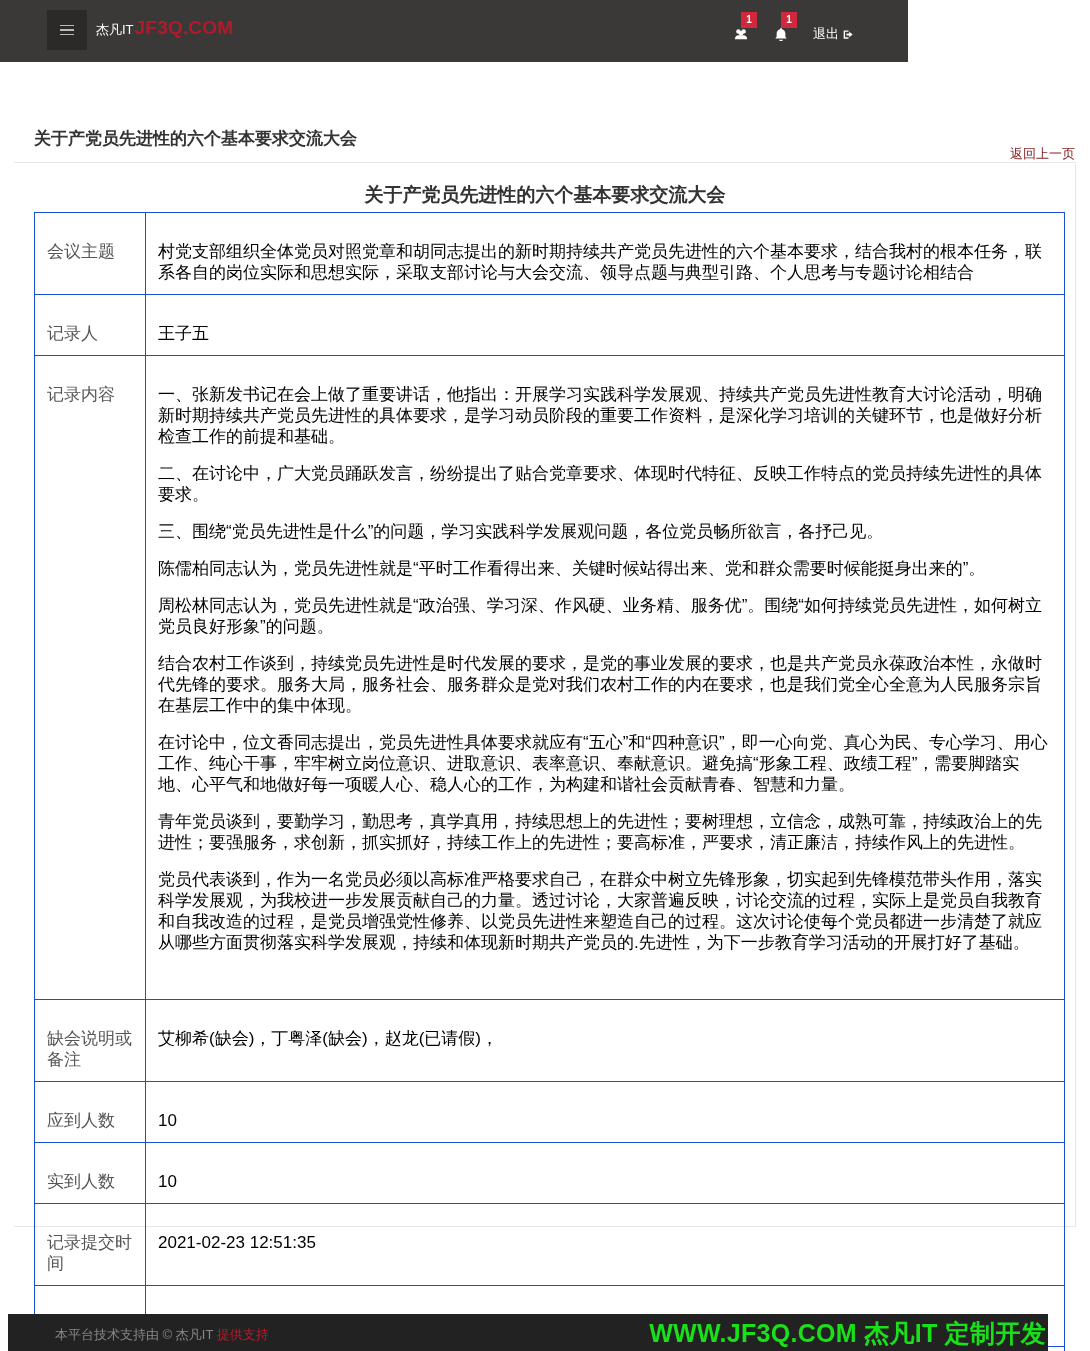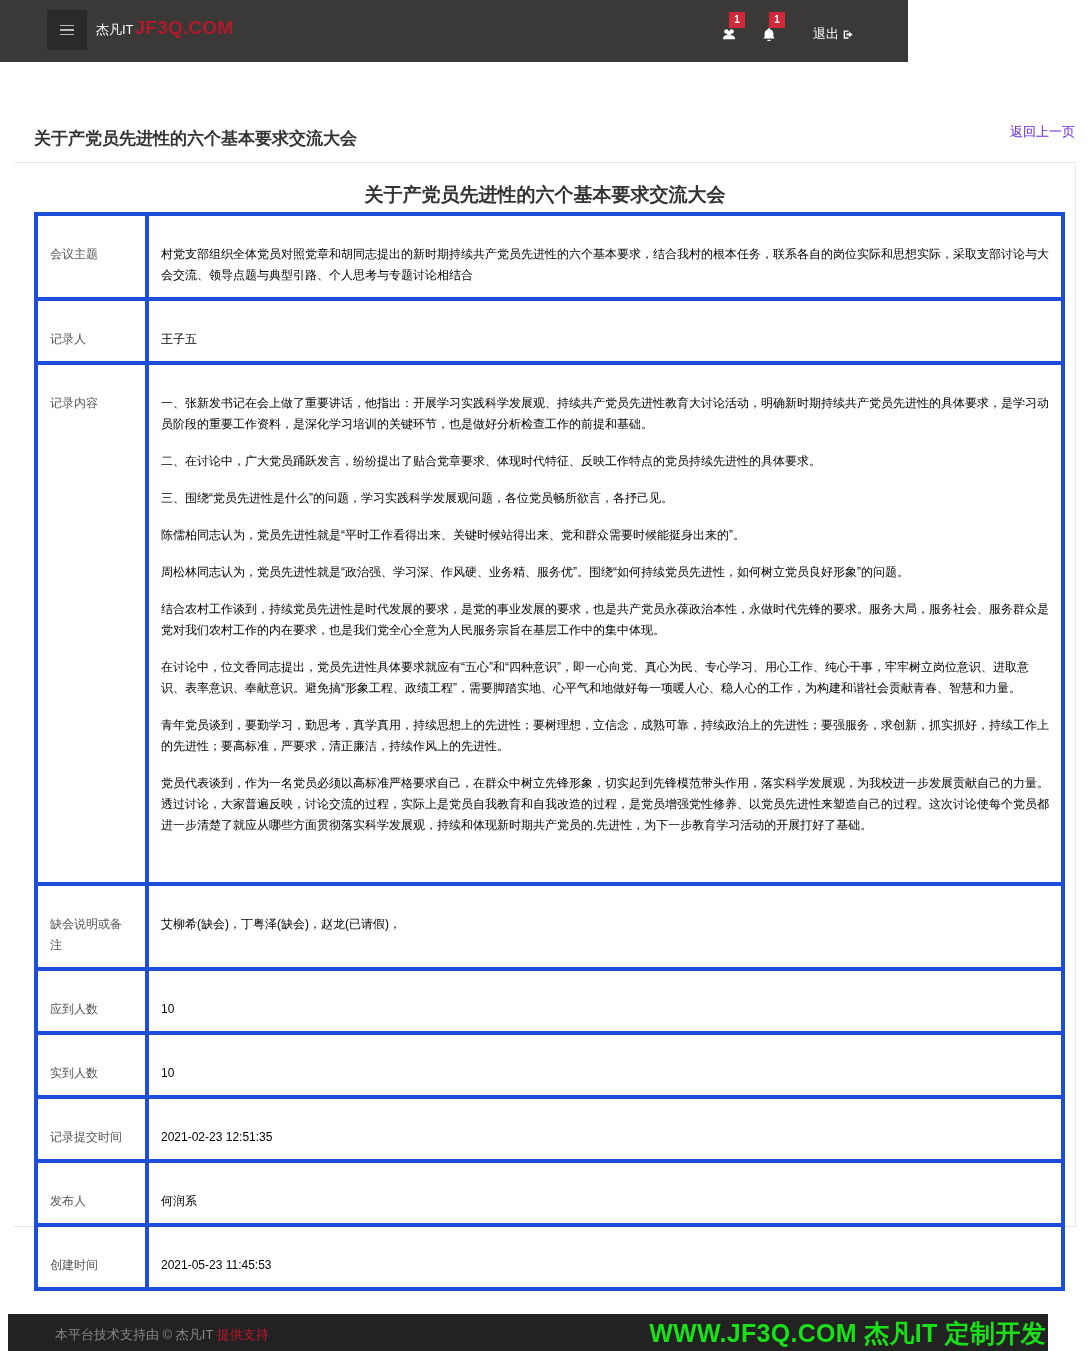--- a/index.html
+++ b/index.html
@@ -10,34 +10,34 @@
     .navbar { position: absolute; left: 0; top: 0; width: 908px; height: 62px; background: #3a3937; }
     .nav-toggle { position: absolute; left: 47px; top: 10px; width: 40px; height: 40px; background: #2b2a28; display: flex; flex-direction: column; justify-content: center; align-items: center; gap: 3px; cursor: pointer; }
     .nav-toggle span { display: block; width: 14px; height: 1.5px; background: #bbb; }
     .brand { position: absolute; left: 96px; top: 17px; height: 24px; display: flex; align-items: baseline; }
     .brand-cn { color: #fff; font-size: 13px; }
     .brand-en { color: #b01b2b; font-size: 19px; font-weight: bold; letter-spacing: 0.2px; margin-left: 1px; text-align: center; }
     .nav-right { position: absolute; right: 54px; top: 10px; height: 40px; display: flex; align-items: center; gap: 0; }
     .nav-icon { position: relative; width: 40px; height: 40px; display: flex; align-items: center; justify-content: center; cursor: pointer; }
     .nav-icon svg { width: 14px; height: 14px; fill: #fff; margin-top: 8px; }
     .badge { position: absolute; left: 20px; top: 2px; min-width: 16px; height: 16px; padding: 0 4px; background: #d1283c; color: #fff; font-size: 10px; line-height: 16px; text-align: center; font-weight: bold; }
-    .logout { display: flex; align-items: center; color: #fff; font-size: 13px; margin-left: 24px; margin-top: 8px; cursor: pointer; }
+    .logout { display: flex; align-items: center; color: #fff; font-size: 13px; margin-left: 12px; margin-top: 8px; cursor: pointer; }
     .logout svg { width: 11px; height: 11px; fill: #fff; margin-left: 4px; }
 
     
     .page-head { position: absolute; left: 14px; top: 115px; width: 1062px; height: 48px; border-bottom: 1px solid #e8e8e8; }
     .page-title { position: absolute; left: 20px; top: 12px; font-size: 17px; font-weight: bold; color: #333; }
-    .back-link { position: absolute; right: 1px; top: 8px; font-size: 13px; color: #6d28d9; text-decoration: none; cursor: pointer; }
+    .back-link { position: absolute; right: 1px; top: 30px; font-size: 13px; color: #7f1d1d; text-decoration: none; cursor: pointer; }
 
     
     .panel { position: absolute; left: 14px; top: 164px; width: 1062px; height: 1063px; border-right: 1px solid #e6e6e6; border-bottom: 1px solid #e6e6e6; }
     .doc-title { position: absolute; left: 0; width: 1062px; top: 18px; text-align: center; font-size: 19px; font-weight: bold; color: #333; }
 
     table.detail { position: absolute; left: 20px; top: 48px; width: 1031px; border-collapse: collapse; }
-    table.detail td { border: 4px solid #1d4ed8; vertical-align: top; padding: 28px 12px 11px 12px; line-height: 21px; font-size: 12px; color: #555; }
+    table.detail td { border: 1px solid #1d4ed8; vertical-align: top; padding: 28px 12px 11px 12px; line-height: 21px; font-size: 17px; color: #555; }
     table.detail td.label { width: 111px; color: #555; }
     table.detail td.value { color: #000000; }
     .red-text { color: #8b1a2a; }
     .content-para { margin-bottom: 16px; }
     .content-para:last-child { margin-bottom: 16px; }
     tr.content-row td { padding-bottom: 30px; }
     .shade { position: absolute; left: 35px; top: 656px; width: 1029px; height: 215px; background: #ebebeb; z-index: -1; }
 
     
     .footer { position: absolute; left: 8px; top: 1314px; width: 1040px; height: 37px; background: #222222; }

